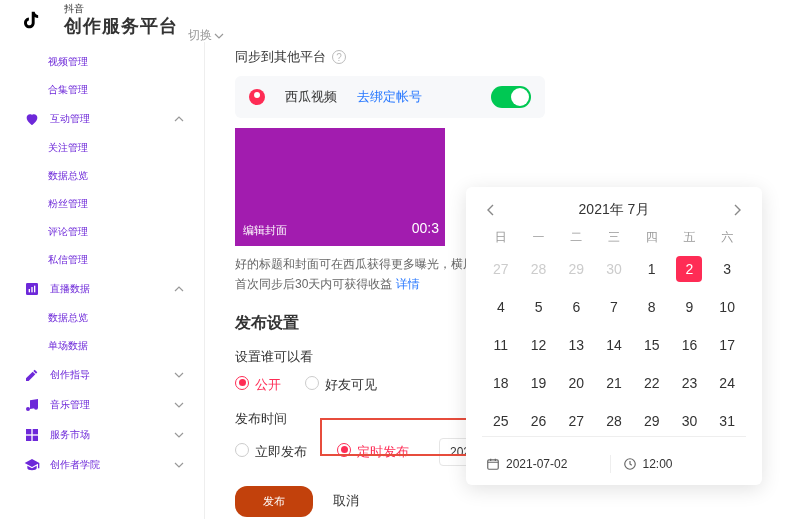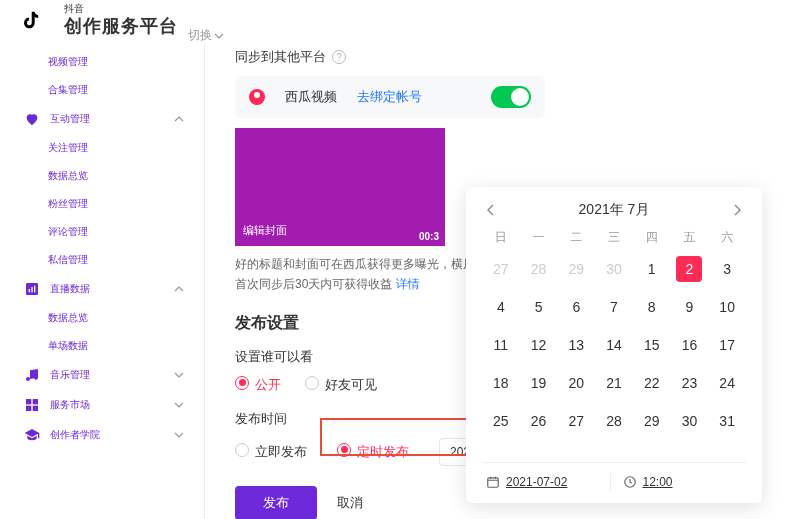--- a/index.html
+++ b/index.html
@@ -22,47 +22,47 @@
 .q-icon { width: 14px; height: 14px; border: 1px solid #bbb; border-radius: 50%; font-size: 10px; color: #bbb; display: inline-flex; align-items: center; justify-content: center; }
 .sync-row { background: #f7f8fa; border-radius: 6px; padding: 10px 14px; width: 310px; display: flex; align-items: center; justify-content: space-between; margin-bottom: 10px; }
 .sync-left { display: flex; align-items: center; gap: 20px; }
 .xigua-icon { width: 16px; height: 16px; border-radius: 50%; background: #fe2c55; position: relative; }
 .xigua-icon::after { content: ""; position: absolute; width: 6px; height: 6px; background: #fff; border-radius: 50%; top: 3px; left: 5px; }
 .bind-link { color: #2878ff; }
 .toggle { width: 40px; height: 22px; background: #00c853; border-radius: 11px; position: relative; }
 .toggle::after { content: ""; position: absolute; width: 18px; height: 18px; background: #fff; border-radius: 50%; top: 2px; right: 2px; }
 .video-box { width: 210px; height: 118px; background: #a21caf; position: relative; margin-bottom: 8px; }
 .video-cover-label { position: absolute; left: 8px; bottom: 8px; color: #fff; font-size: 11px; }
-.video-time { position: absolute; right: 6px; bottom: 4px; color: #fff; font-size: 10px; font-weight: bold; }
+.video-time { position: absolute; right: 6px; bottom: 10px; color: #fff; font-size: 14px; }
 .hint { font-size: 12px; color: #666; line-height: 1.7; width: 310px; }
 .detail-link { color: #2878ff; }
 .settings-title { font-size: 16px; font-weight: 600; margin: 18px 0 14px; }
 .sub-label { font-size: 13px; color: #333; margin-bottom: 10px; }
 .radio-row { display: flex; gap: 24px; margin-bottom: 16px; align-items: center; }
 .radio-opt { display: flex; align-items: flex-start; gap: 6px; cursor: pointer; }
 .radio { width: 14px; height: 14px; border: 1px solid #ccc; border-radius: 50%; display: inline-flex; align-items: center; justify-content: center; }
 .radio.sel { border-color: #fe2c55; }
 .radio.sel::after { content: ""; width: 7px; height: 7px; background: #fe2c55; border-radius: 50%; }
 .radio-opt.sel { color: #fe2c55; }
 .dt-input { border: 1px solid #e5e5e5; border-radius: 4px; padding: 6px 10px; width: 170px; display: flex; align-items: center; justify-content: space-between; font-size: 12px; color: #333; }
 .btn-row { display: flex; gap: 20px; margin-top: 20px; }
-.btn-primary { background: #6d28d9; color: #fff; border: none; border-radius: 4px; padding: 8px 28px; font-size: 13px; cursor: pointer; }
+.btn-primary { background: #c2410c; color: #fff; border: none; border-radius: 12px; padding: 8px 28px; font-size: 11px; cursor: pointer; }
 .btn-text { background: none; border: none; color: #333; font-size: 13px; cursor: pointer; }
 .highlight-box { border: 2px solid #e74c3c; position: absolute; pointer-events: none; }
 
 .calendar { position: absolute; right: 38px; top: 145px; width: 296px; background: #fff; border-radius: 6px; box-shadow: 0 4px 20px rgba(0,0,0,0.12); padding: 14px 16px 12px; z-index: 10; }
 .cal-head { display: flex; align-items: center; justify-content: space-between; margin-bottom: 10px; }
 .cal-nav { width: 18px; height: 18px; color: #888; cursor: pointer; display:flex; align-items:center; justify-content:center;}
 .cal-title { font-size: 14px; font-weight: 500; }
 .cal-grid { display: grid; grid-template-columns: repeat(7, 1fr); text-align: center; row-gap: 8px; }
 .cal-dow { font-size: 12px; color: #999; }
 .cal-day { font-size: 14px; color: #333; width: 26px; height: 26px; line-height: 26px; margin: 2px auto; border-radius: 4px; cursor: pointer; }
 .cal-day.muted { color: #ccc; }
 .cal-day.sel { background: #fe2c55; color: #fff; }
-.cal-foot { display: flex; border-top: 1px solid #eee; margin-top: 26px; padding-top: 10px; gap: 0; text-decoration: underline; }
+.cal-foot { display: flex; border-top: 1px solid #eee; margin-top: 0; padding-top: 18px; gap: 0; }
 .cal-date, .cal-time { flex: 1; display: flex; align-items: center; gap: 6px; font-size: 12px; color: #333; padding: 2px 4px; }
 .cal-time { border-left: 1px solid #eee; padding-left: 12px; }
 .foot-icon { width: 14px; height: 14px; color: #666; }
 </style>
 </head>
 <body>
 
 <div class="header">
   <div class="logo-wrap">
     <span class="logo-icon">
@@ -134,20 +134,34 @@
         </span>
         <svg class="chev" viewBox="0 0 10 10">
           <path d="M1 7l4-4 4 4" stroke="currentColor" fill="none" stroke-width="1.2"></path>
         </svg>
       </div>
       <div class="nav-item">
         <span>数据总览</span>
       </div>
       <div class="nav-item">
         <span>单场数据</span>
+      </div>
+      <div class="nav-parent">
+        <span class="left">
+          <span class="nav-icon">
+            <svg viewBox="0 0 24 24" width="16" height="16" fill="currentColor">
+              <path d="M3 17l10-10 4 4L7 21H3v-4z"></path>
+              <path d="M14 6l4 4 2-2-4-4-2 2z"></path>
+            </svg>
+          </span>
+          <span>创作指导</span>
+        </span>
+        <svg class="chev" viewBox="0 0 10 10">
+          <path d="M1 3l4 4 4-4" stroke="currentColor" fill="none" stroke-width="1.2"></path>
+        </svg>
       </div>
       <div class="nav-parent">
         <span class="left">
           <span class="nav-icon">
             <svg viewBox="0 0 24 24" width="16" height="16" fill="currentColor">
               <path d="M9 18V5l12-2v13"></path>
               <circle cx="6" cy="18" r="3"></circle>
               <circle cx="18" cy="16" r="3"></circle>
             </svg>
           </span>

